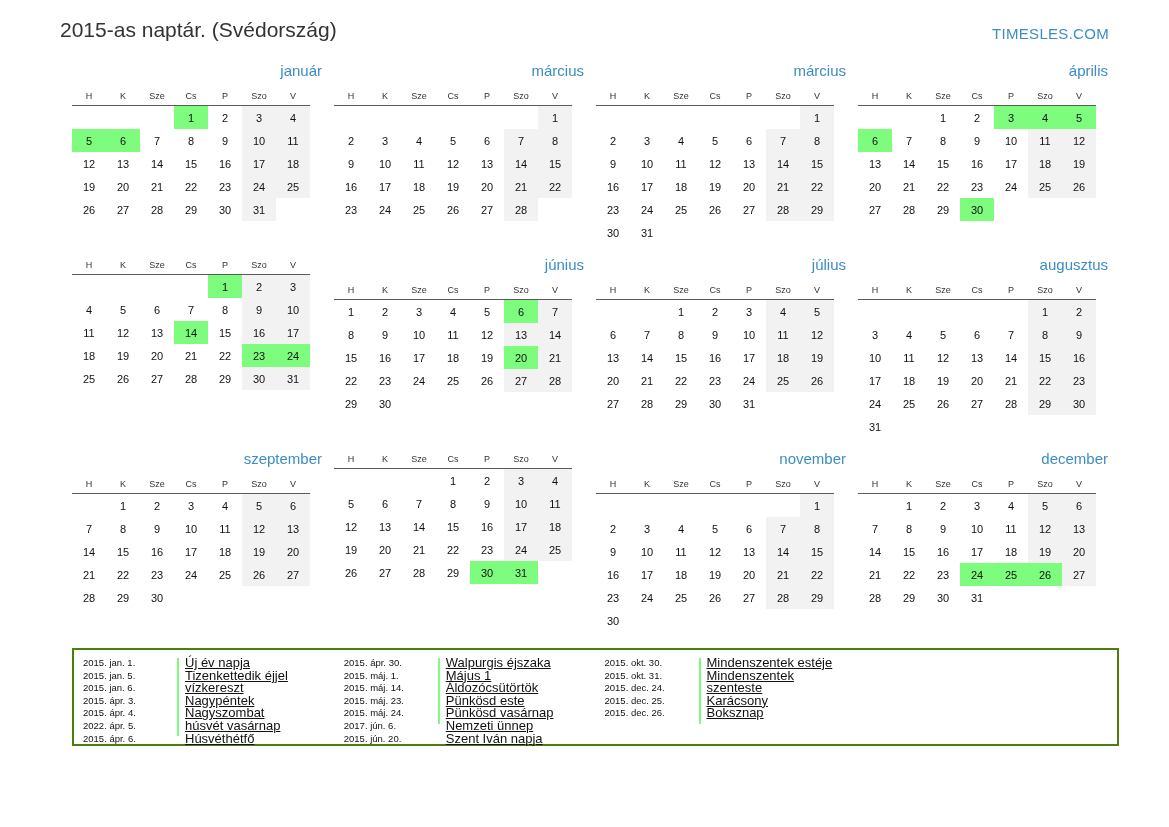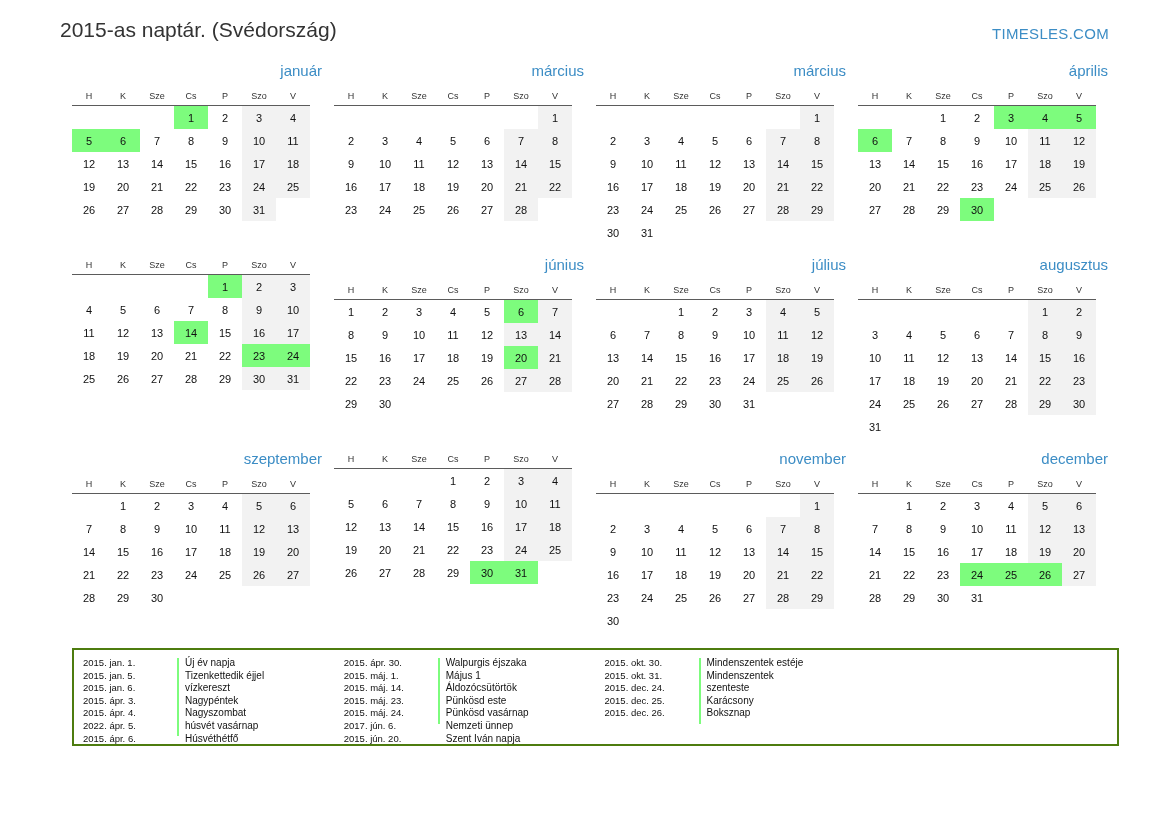--- a/index.html
+++ b/index.html
@@ -82,21 +82,21 @@
   .legcol{display:flex;padding-left:9px;}
   .legdates{
     font-size:9.5px;line-height:12.6px;color:#111;
     width:88px;flex:0 0 auto;
   }
   .legbar{
     width:2px;background:#7dfc7d;margin:1px 6px 0 6px;
     align-self:stretch;height:calc(100% - 14px);
   }
   .legnames{
-    font-size:10px;line-height:12.6px;color:#111;
+    font-size:13px;line-height:12.6px;color:#111;text-decoration:underline;
   }
   .legcol.c1 .legbar{height:78px;}
   .legcol.c2 .legbar{height:66px;}
   .legcol.c3 .legbar{height:66px;}
 </style>
 </head>
 <body>
 
 <div class="page">
 

